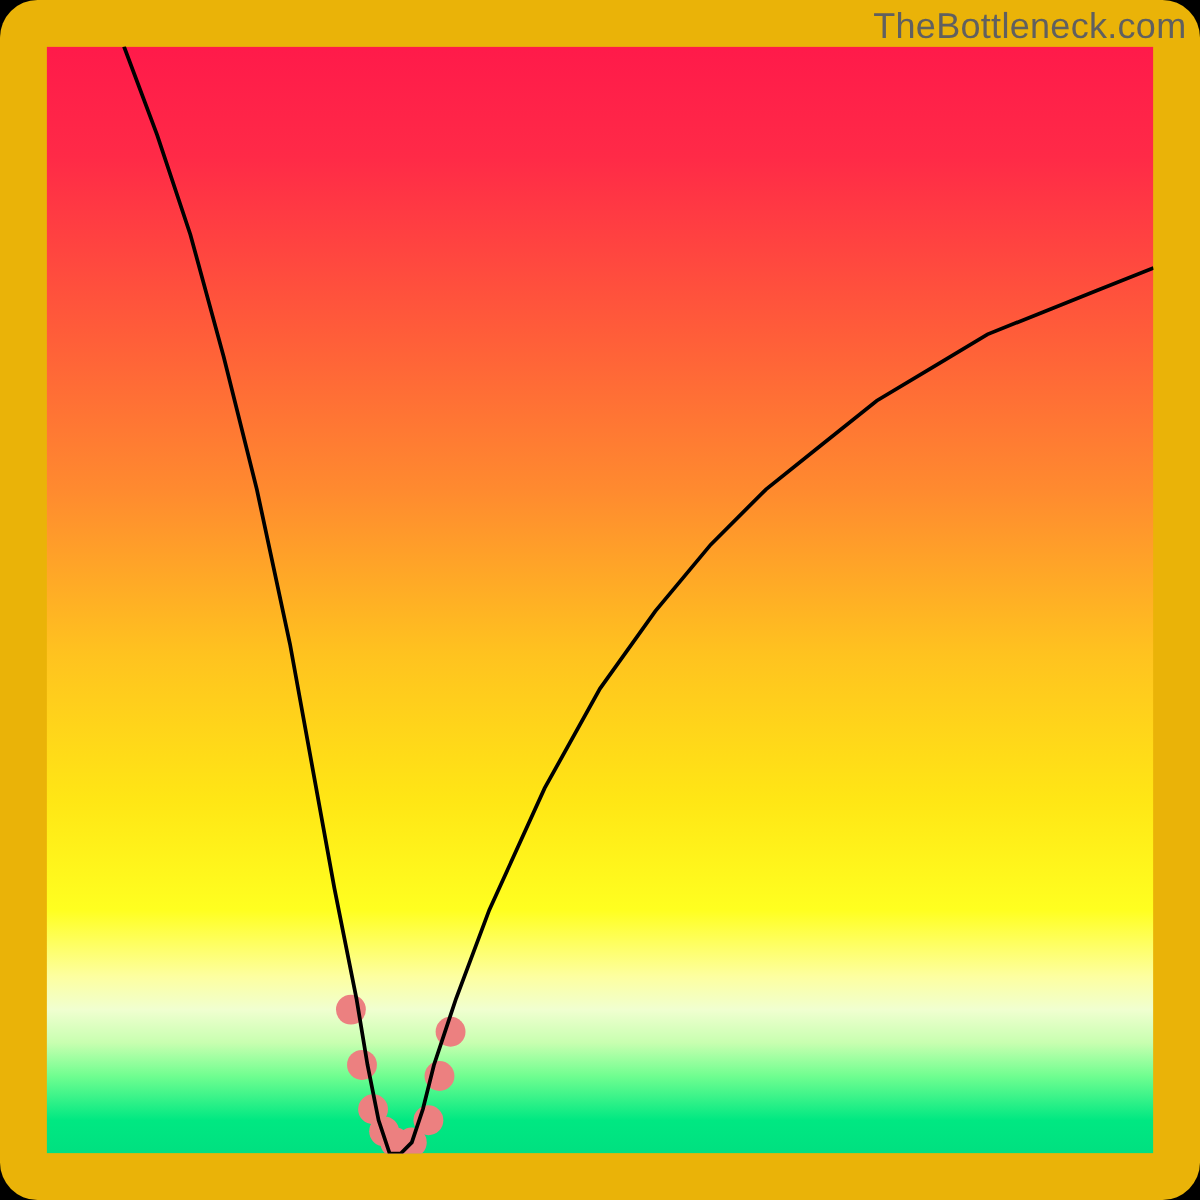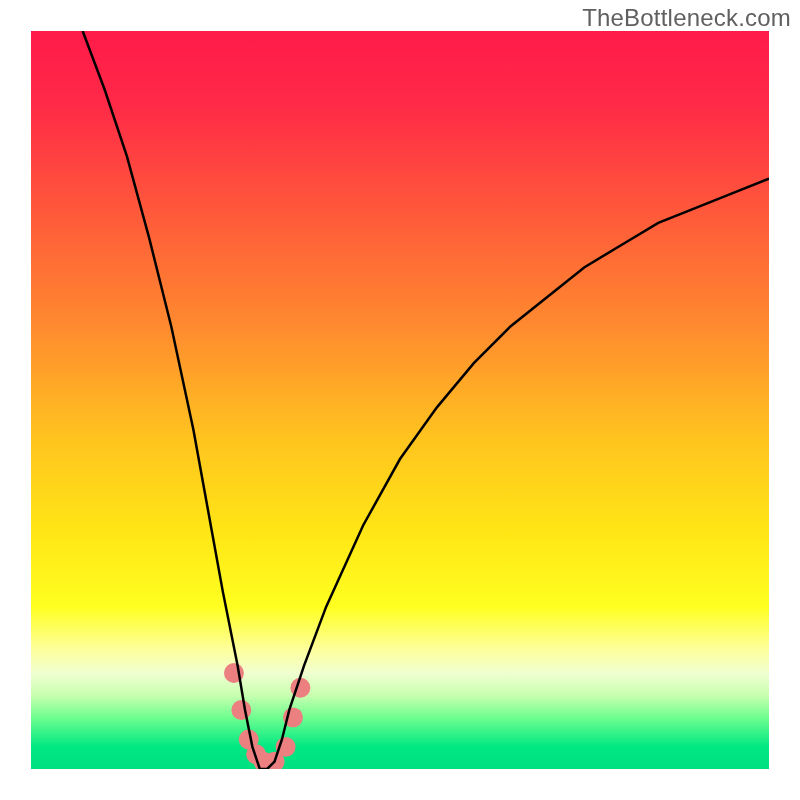--- a/index.html
+++ b/index.html
@@ -7,21 +7,22 @@
     padding: 0;
     width: 800px;
     height: 800px;
     overflow: hidden;
     background: #000;
     font-family: Arial, Helvetica, sans-serif;
   }
   .frame {
     position: absolute;
     inset: 0;
-    background: #ffffff;
+    background: #eab308;
+    border-radius: 25px;
   }
   .plot {
     position: absolute;
     left: 31px;
     top: 31px;
     width: 738px;
     height: 738px;
     overflow: hidden;
   }
   .gradient {

